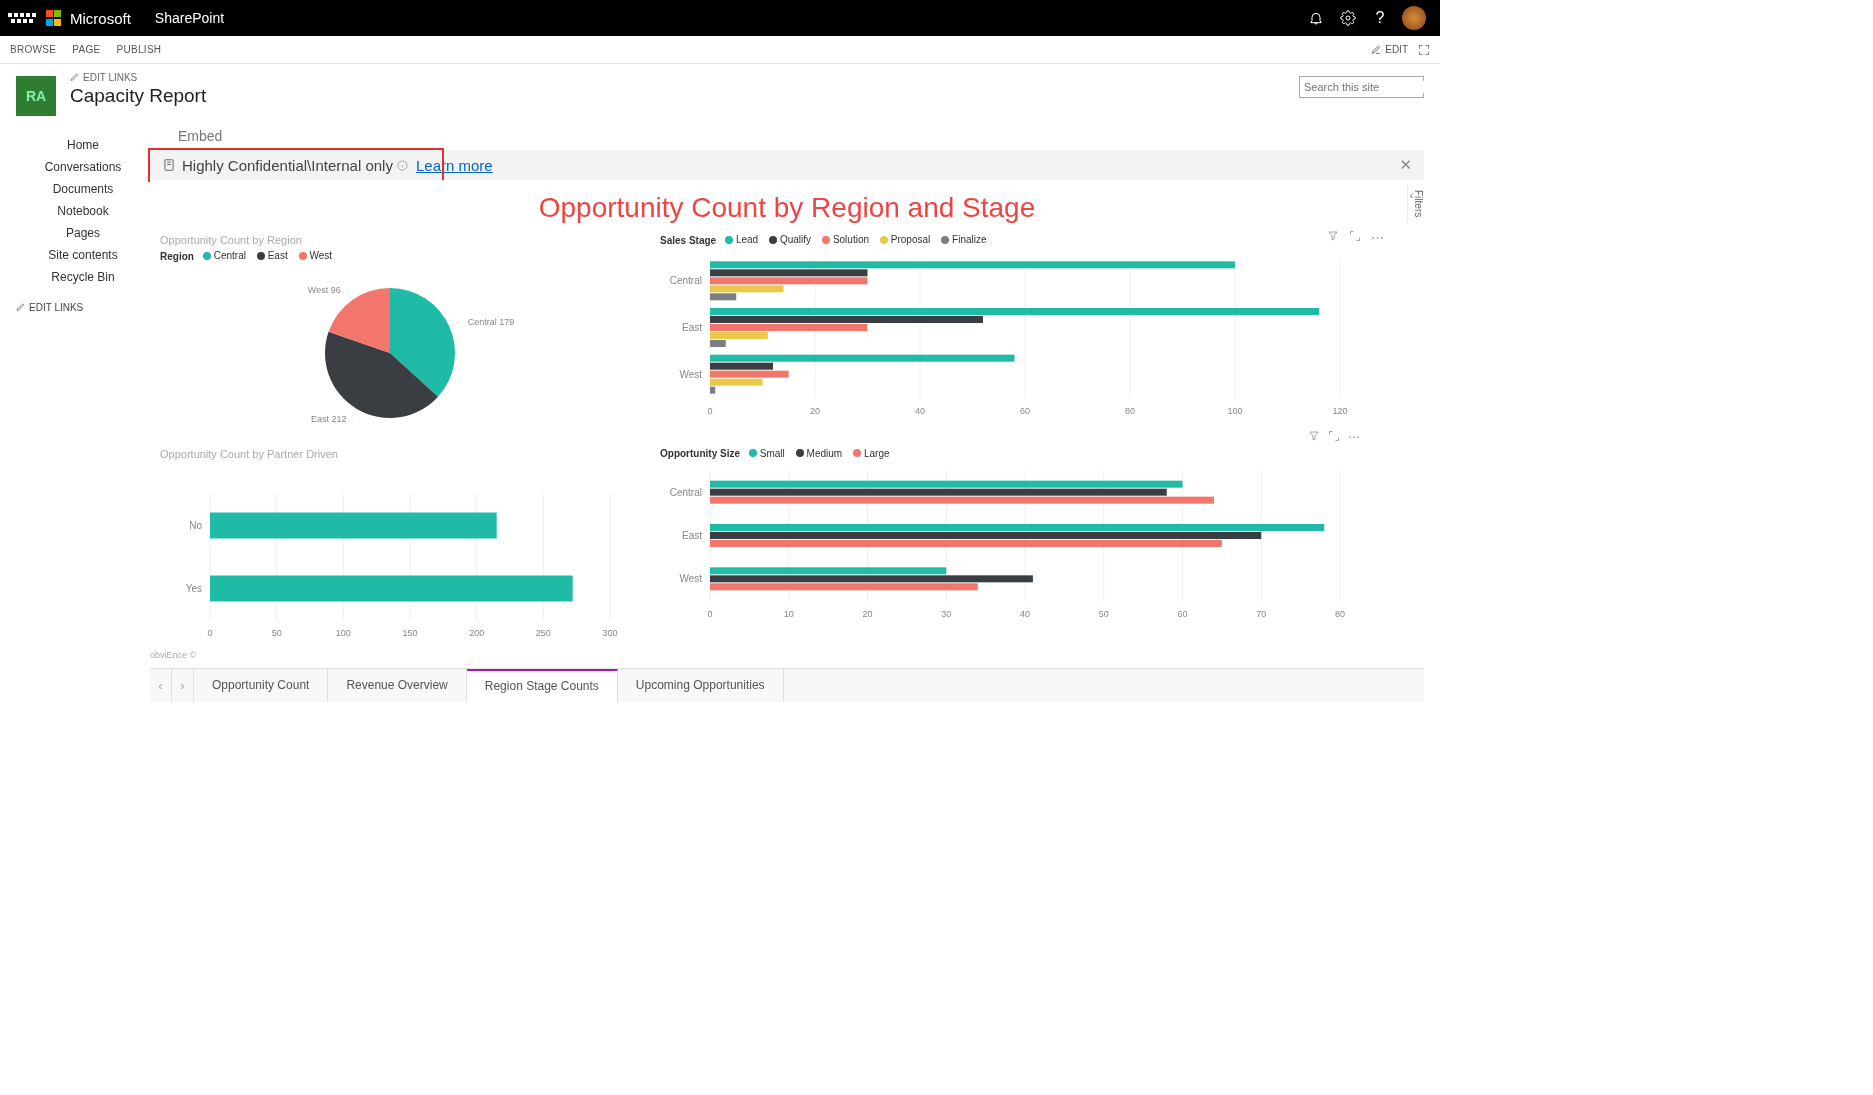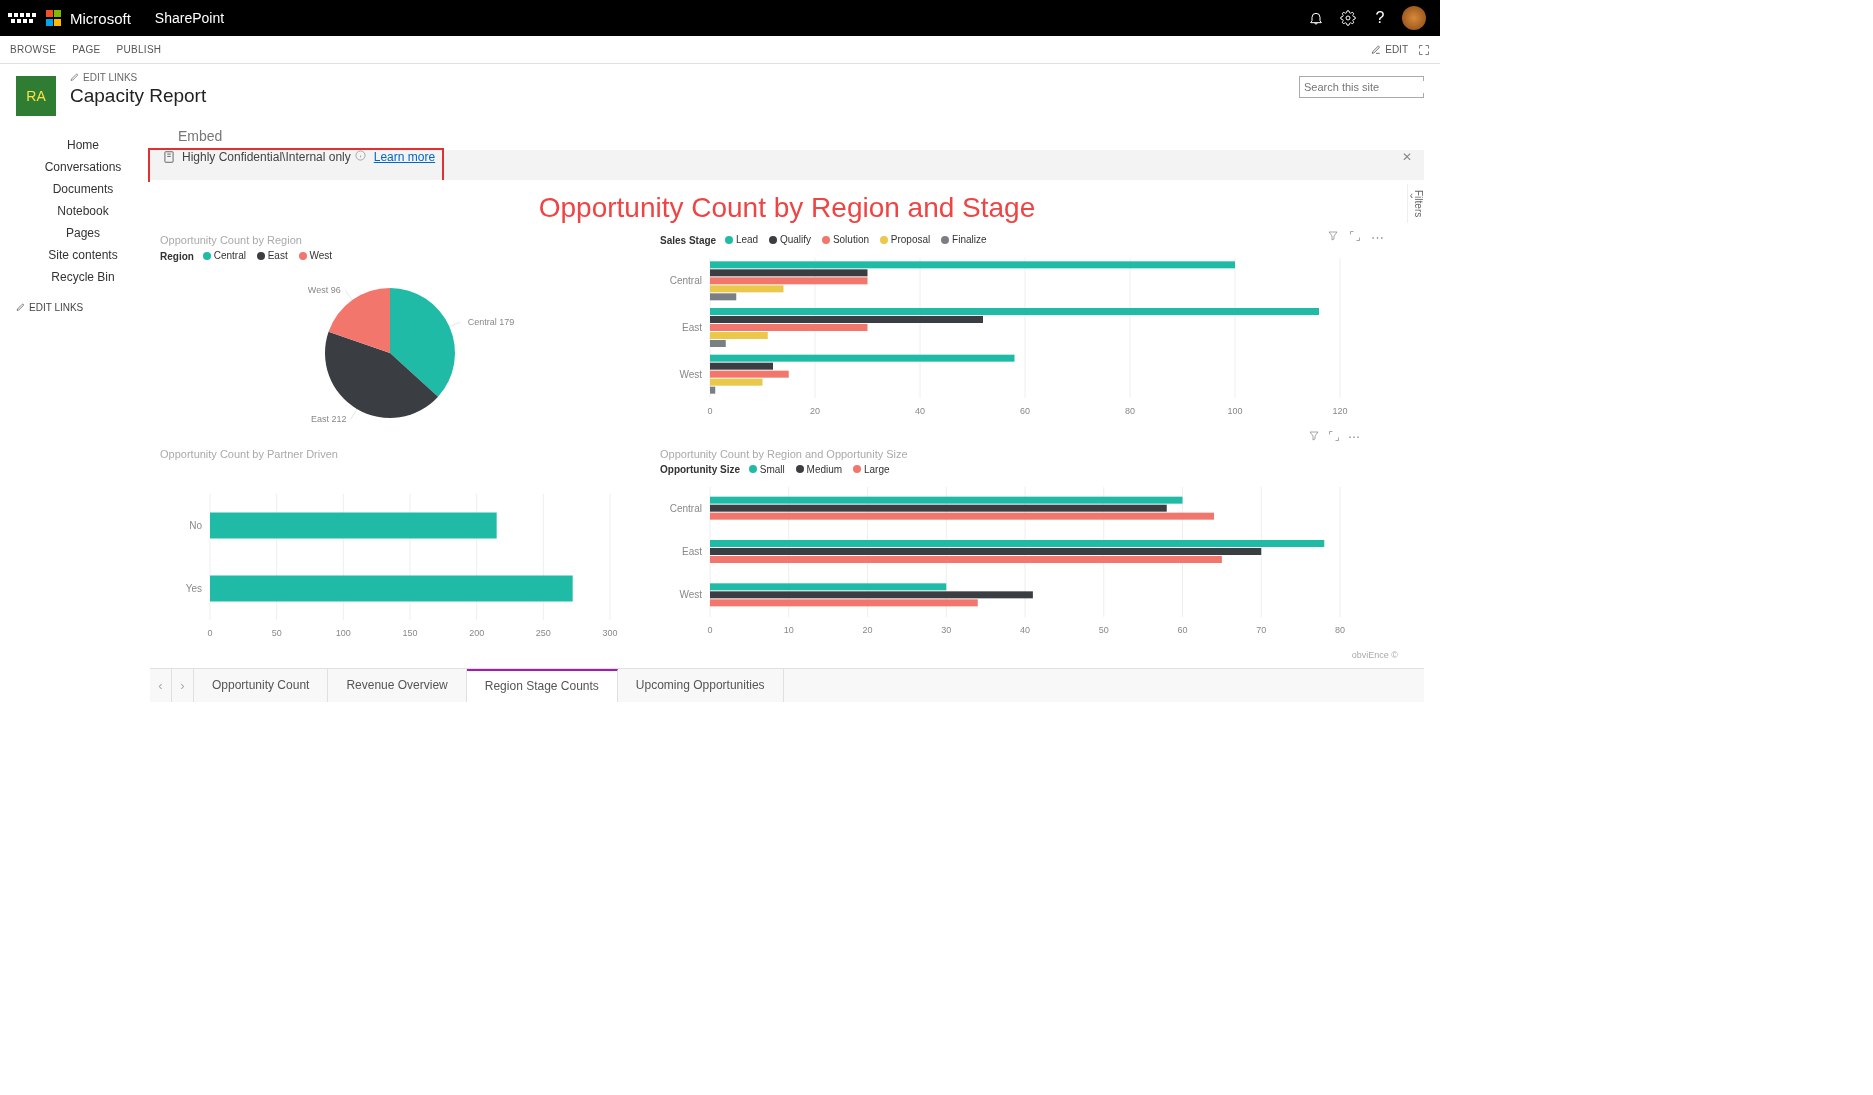--- a/index.html
+++ b/index.html
@@ -19,36 +19,36 @@
   
   
   .ribbon { height: 28px; border-bottom: 1px solid #e0e0e0; display: flex; align-items: center; padding: 0 10px; font-size: 10px; color: #555; }
   .ribbon .tab { margin-right: 16px; cursor: pointer; letter-spacing: 0.3px; }
   .ribbon .spacer { flex: 1; }
   .ribbon .edit { display: flex; align-items: center; gap: 4px; cursor: pointer; margin-right: 10px; }
   .ribbon .fs { cursor: pointer; }
   
   
   .pagehead { display: flex; padding: 8px 16px 0 16px; }
-  .sitelogo { width: 40px; height: 40px; background: #2e7d32; color: #fde047; display: flex; align-items: center; justify-content: center; font-size: 14px; margin-right: 14px; margin-top: 4px; }
+  .sitelogo { width: 40px; height: 40px; background: #2e7d32; color: #86efac; display: flex; align-items: center; justify-content: center; font-size: 14px; margin-right: 14px; margin-top: 4px; font-weight: bold; }
   .editlinks-top { font-size: 10px; color: #666; display: flex; align-items: center; gap: 4px; cursor: pointer; }
   .pagetitle { font-size: 19px; font-weight: 300; color: #222; margin-top: 2px; }
   .searchbox { margin-left: auto; border: 1px solid #aaa; height: 22px; width: 125px; display: flex; align-items: center; padding: 0 4px; font-size: 11px; color: #888; margin-top: 4px; }
   .searchbox input { border: none; outline: none; flex: 1; font-size: 11px; }
   
   
   .bodygrid { display: flex; }
   .leftnav { width: 150px; padding: 18px 0 0 16px; font-size: 12px; text-align: center; }
   .leftnav a { display: block; color: #333; text-decoration: none; padding: 4px 0; cursor: pointer; }
   .leftnav .editlinks { margin-top: 14px; color: #444; font-size: 10px; display: flex; align-items: center; gap: 4px; }
   
   .main { flex: 1; padding: 0 16px 0 0; position: relative; }
   .embed-label { font-size: 14px; color: #777; margin: 12px 0 6px 28px; font-weight: 300; }
   
-  .sensitivity-bar { background: #f3f3f3; height: 30px; display: flex; align-items: flex-start; padding: 0 12px; font-size: 12px; color: #444; position: relative; }
+  .sensitivity-bar { background: #f3f3f3; height: 30px; display: flex; align-items: center; padding: 0 12px; font-size: 15px; color: #444; position: relative; }
   .redbox { border: 2px solid #e03030; height: 34px; position: absolute; left: -2px; top: -2px; width: 296px; pointer-events: none; }
   .sensitivity-bar .learn { color: #0066cc; text-decoration: underline; margin-left: 8px; cursor: pointer; }
   .sensitivity-bar .close { margin-left: auto; color: #888; cursor: pointer; }
   
   .report-area { position: relative; background: #fff; min-height: 560px; }
   .report-title { text-align: center; font-size: 28px; font-weight: 300; color: #ef4444; padding: 12px 0 6px; }
   .filters-tab { position: absolute; right: -2px; top: 4px; writing-mode: vertical-lr; font-size: 10px; color: #666; padding: 6px 2px; border-left: 1px solid #eee; cursor: pointer; }
   .filters-tab::before { content: "‹"; display: block; writing-mode: horizontal-tb; text-align: center; margin-bottom: 4px; }
   
   .charts-grid { display: grid; grid-template-columns: 480px 700px; gap: 10px 20px; padding: 4px 20px 0 10px; }
@@ -65,21 +65,21 @@
   .axis-label { font-size: 9px; fill: #888; }
   .data-label { font-size: 9px; fill: #888; }
   .cat-label { font-size: 10px; fill: #888; text-anchor: end; }
   
   
   .report-tabs { border-top: 1px solid #e0e0e0; height: 34px; display: flex; align-items: stretch; background: #f8f8f8; margin-top: 8px; }
   .nav-arrow { width: 22px; display: flex; align-items: center; justify-content: center; color: #aaa; cursor: pointer; border-right: 1px solid #e0e0e0; }
   .rtab { padding: 0 18px; display: flex; align-items: center; font-size: 12px; color: #555; cursor: pointer; border-right: 1px solid #e0e0e0; }
   .rtab.active { background: #fff; border-top: 2px solid #a21caf; }
   
-  .obvience { text-align: right; font-size: 9px; color: #aaa; padding: 6px 26px 0 0; }
+  .obvience { text-align: left; font-size: 9px; color: #aaa; padding: 6px 26px 0 0; }
 </style>
 </head>
 <body>
 
 <div class="suitebar">
   <div class="waffle">
     <span></span>
       <span></span>
       <span></span>
       <span></span>
@@ -327,21 +327,20 @@
                   <path d="M4 4h16l-6 8v6l-4 2v-8z"></path>
                 </svg>
               </span>
             <span>
                 <svg width="12" height="12" viewBox="0 0 24 24" fill="none" stroke="#888" stroke-width="1.5">
                   <path d="M3 9V3h6M21 15v6h-6"></path>
                 </svg>
               </span>
             <span>⋯</span>
           </div>
-          <div class="v-title">Opportunity Count by Region and Opportunity Size</div>
           <div class="legend-row">
             <b>Opportunity Size</b>
             <span class="legend-item">
                 <span class="sw" style="background:#1fbba6"></span>
                 <span>Small</span>
               </span>
             <span class="legend-item">
                 <span class="sw" style="background:#3a3e42"></span>
                 <span>Medium</span>
               </span>

